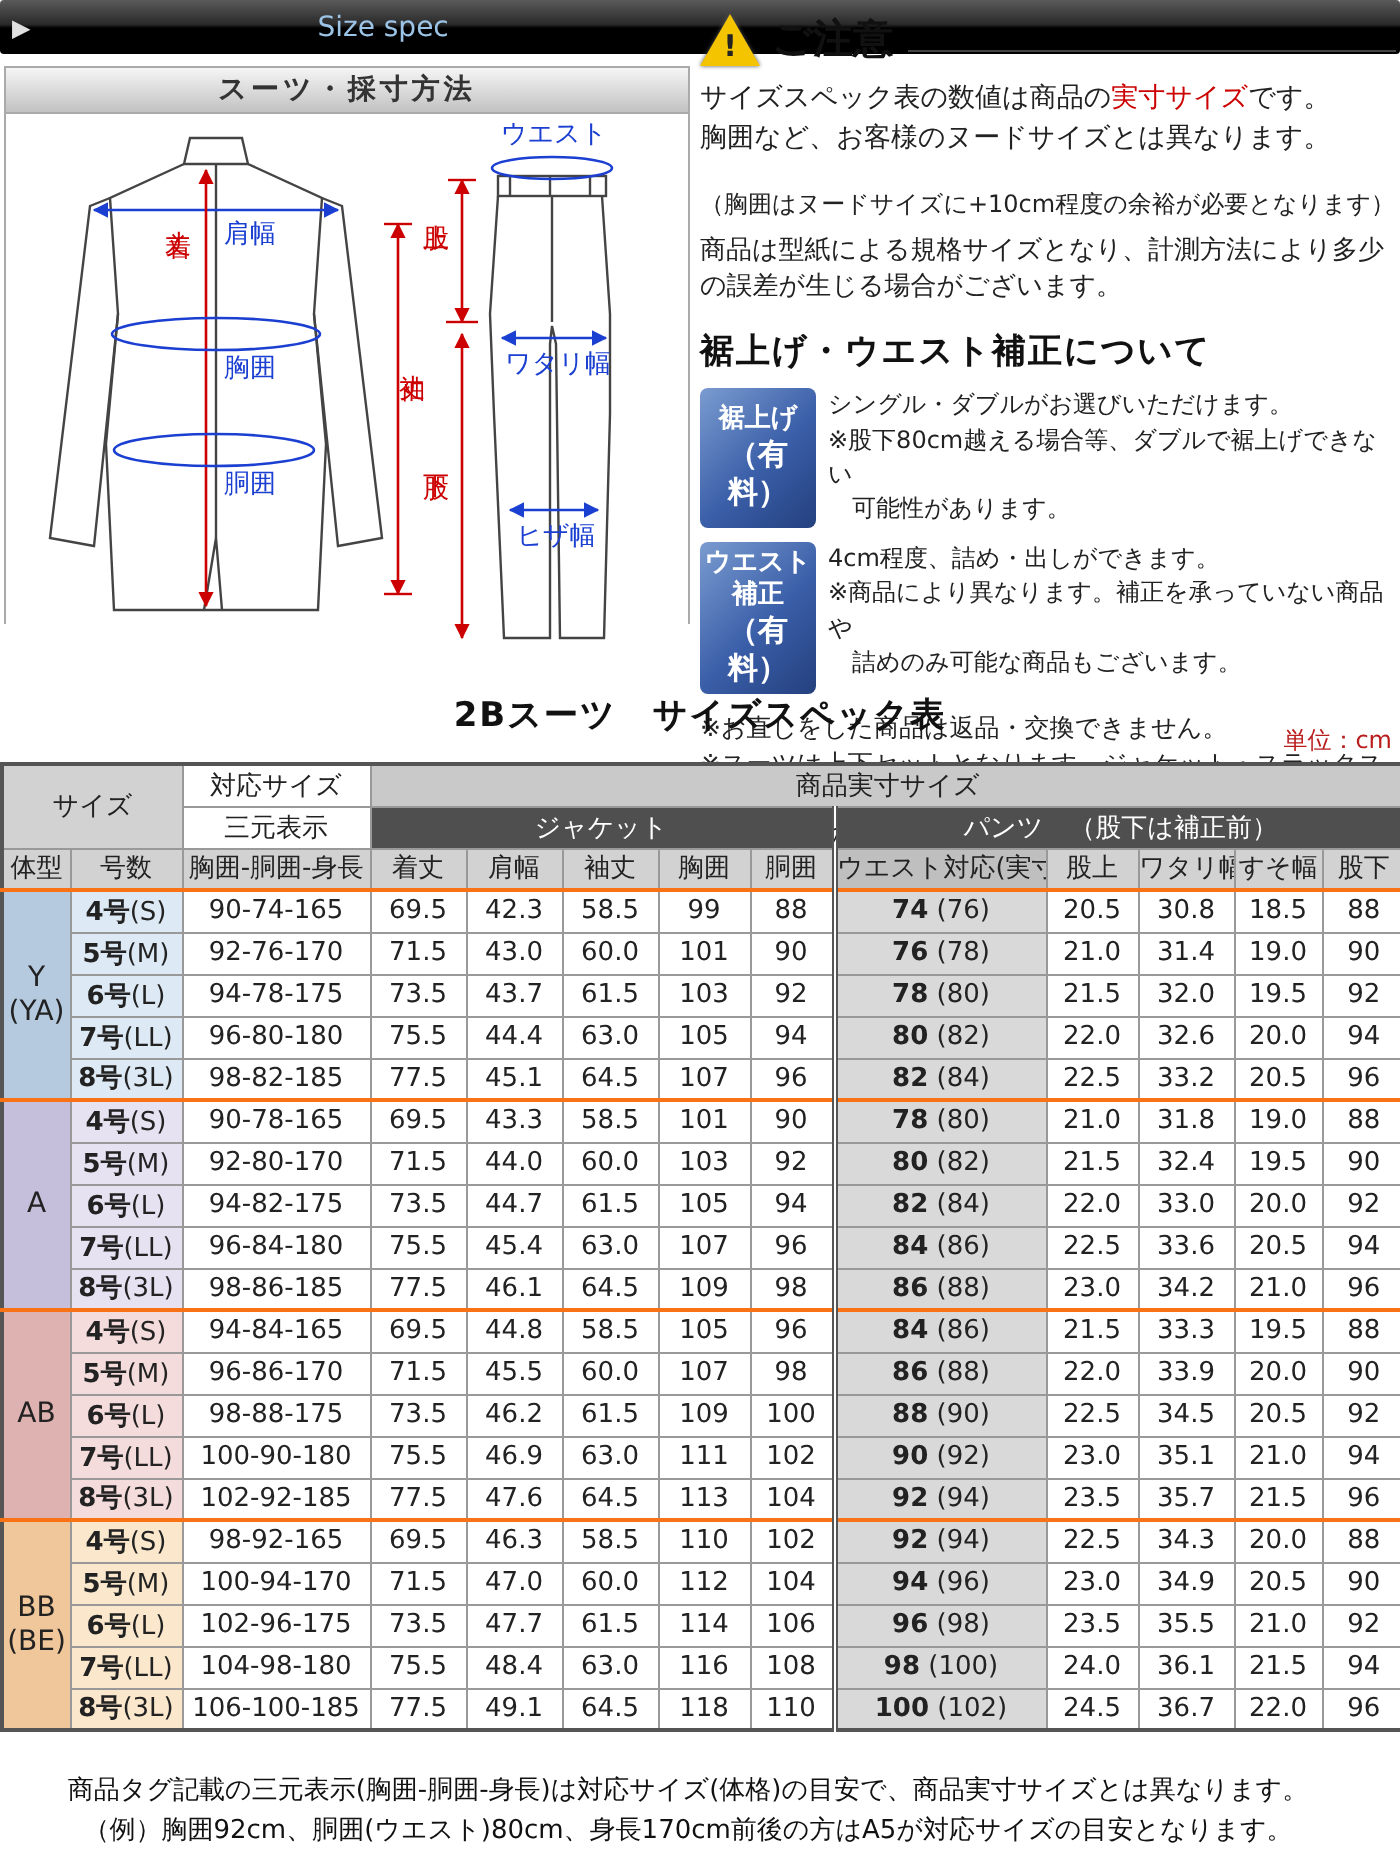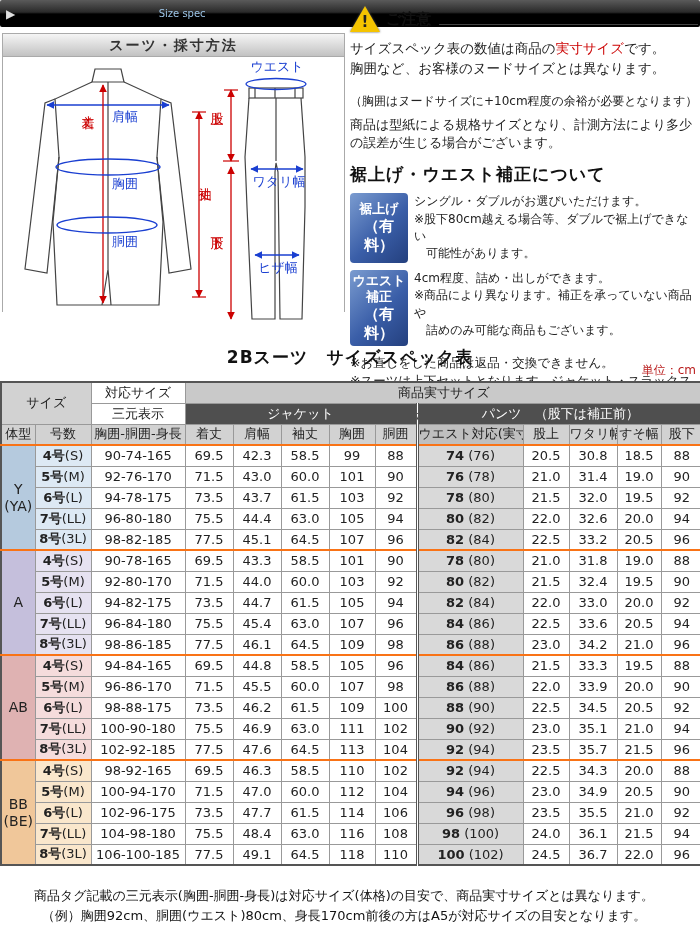--- a/index.html
+++ b/index.html
@@ -5,40 +5,40 @@
   * { margin:0; padding:0; box-sizing:border-box; }
   body { background:#fff; font-family:"DejaVu Sans", sans-serif; color:#222; }
   .page { position:relative; width:700px; height:930px; background:#fff; overflow:hidden; }
 
   
   .top-bar { position:absolute; left:0; top:0; width:700px; height:27px;
     background:linear-gradient(#5a5a5a 0%, #2a2a2a 45%, #000 52%, #000 100%);
     display:flex; align-items:center; padding-left:6px; border-radius:2px; }
   .top-bar .tri { color:#e0e0e0; font-size:12px; margin-right:5px; }
   .top-bar .t1 { color:#fff; font-weight:bold; font-size:15px; letter-spacing:1px;margin-top:48px; }
-  .top-bar .t2 { color:#9cc4e6; font-size:10px; margin-left:8px; }
+  .top-bar .t2 { color:#9cc4e6; font-size:14px; margin-left:8px; }
 
   
   .left-panel { position:absolute; left:2px; top:33px; width:343px; height:279px;
     border:1px solid #aaa; }
   .panel-header { height:23px; background:linear-gradient(#f5f5f5, #c2c2c2);
     border-bottom:1px solid #aaa; text-align:center; font-family:"DejaVu Serif", serif;
     font-weight:bold; font-size:14px; color:#333; line-height:22px; letter-spacing:2px; }
   .diagram-box { height:272px; background:#fff; }
 
   
   .right-panel { position:absolute; left:350px; top:2px; width:348px; }
   .notice-title-row { display:flex; align-items:center; margin-top:4px; }
   .warn-icon { width:30px; height:26px; position:relative; margin-right:6px; flex:0 0 auto; }
   .warn-icon .tri-shape { width:0; height:0; border-left:15px solid transparent;
     border-right:15px solid transparent; border-bottom:26px solid #f5c400; position:absolute;
     filter:drop-shadow(0 0 1px #555); }
   .warn-icon .bang { position:absolute; left:0; top:7px; width:30px; text-align:center;
     font-weight:bold; font-size:15px; color:#222; }
-  .notice-title { font-family:"DejaVu Serif", serif; font-weight:bold; font-size:15px; color:#111; }
+  .notice-title { font-family:"DejaVu Serif", serif; font-weight:bold; font-size:20px; color:#111; }
   .notice-rule { flex:1; border-bottom:1px solid #444; height:12px; margin-left:8px; }
   .notice-body { margin-top:6px; font-size:13.5px; line-height:1.5; }
   .red { color:#cc0000; }
   .notice-sub { font-size:12px; margin-top:14px; }
   .notice-p2 { font-size:13px; line-height:1.45; margin-top:6px; }
 
   .hem-title { font-family:"DejaVu Serif", serif; font-weight:bold; font-size:17px;
     color:#111; margin-top:10px; letter-spacing:1px; }
   .hem-item { display:flex; margin-top:7px; }
   .hem-badge { flex:0 0 58px; background:linear-gradient(135deg,#7b9cd0 0%, #3a5ea8 55%, #24407e 100%);

